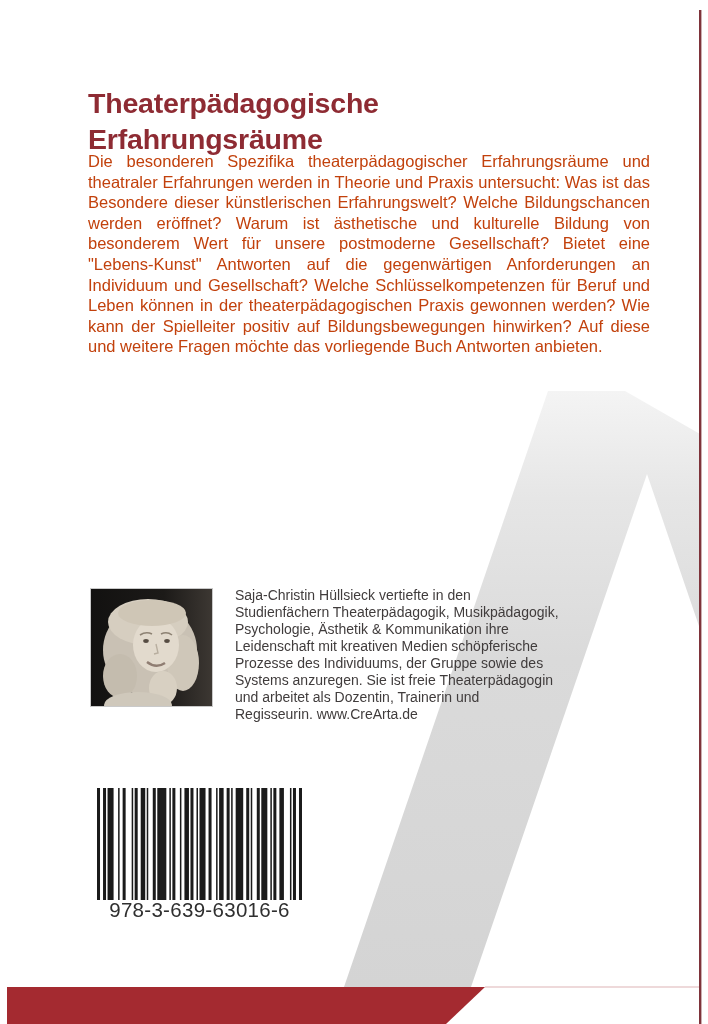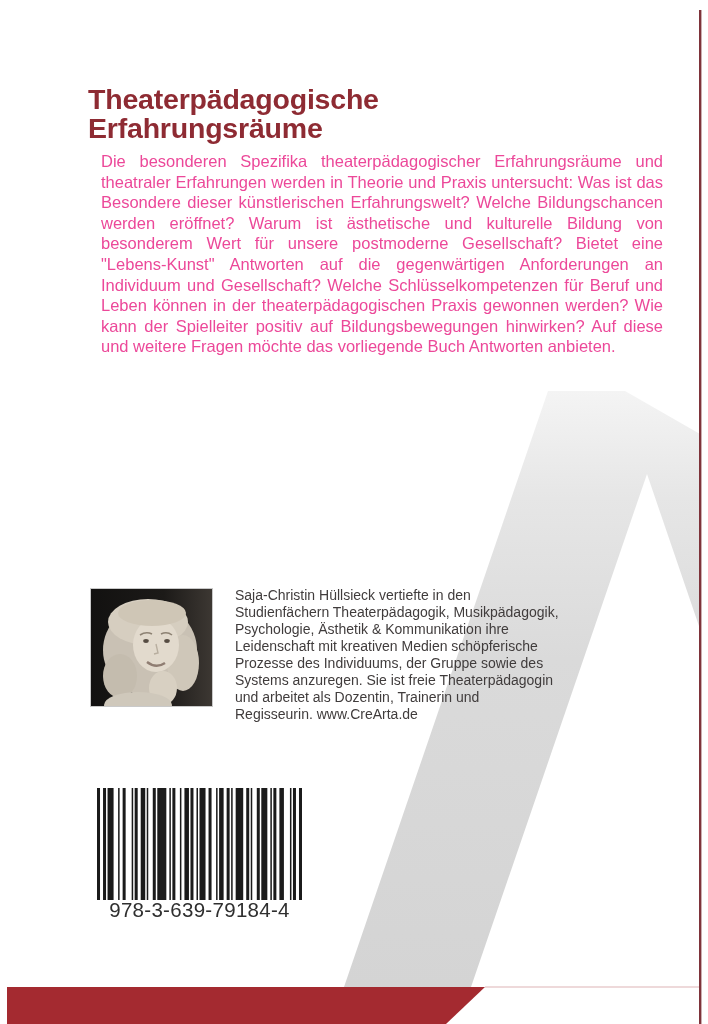--- a/index.html
+++ b/index.html
@@ -7,31 +7,31 @@
     position:relative;
     width:708px;height:1024px;
     background:#ffffff;
     overflow:hidden;
     font-family:"Liberation Sans", sans-serif;
   }
   .layer{position:absolute;left:0;top:0;}
   
   .book-title{
     position:absolute;left:88px;top:85px;width:480px;
-    font-size:28.5px;line-height:29px;font-weight:bold;
+    font-size:28.5px;line-height:36px;font-weight:bold;
     letter-spacing:-0.2px;
     color:#8e2b33;
     white-space:pre-line;
     z-index:2;
   }
   
   .description{
-    position:absolute;left:101px;top:151px;width:562px;
+    position:absolute;left:88px;top:151px;width:562px;
     font-size:16.5px;line-height:20.6px;
-    color:#ec4899;
+    color:#c2410c;
     text-align:justify;
     z-index:2;
   }
   
   .author-photo{
     position:absolute;left:90px;top:588px;width:123px;height:119px;
     z-index:2;
   }
   
   .author-bio{
@@ -155,15 +155,15 @@
         <rect x="159.78" y="0" width="3.01" height="112" fill="#1b1b1b"></rect>
         <rect x="164.30" y="0" width="6.03" height="112" fill="#1b1b1b"></rect>
         <rect x="173.35" y="0" width="1.51" height="112" fill="#1b1b1b"></rect>
         <rect x="176.36" y="0" width="3.01" height="112" fill="#1b1b1b"></rect>
         <rect x="182.39" y="0" width="4.52" height="112" fill="#1b1b1b"></rect>
         <rect x="192.94" y="0" width="1.51" height="112" fill="#1b1b1b"></rect>
         <rect x="195.96" y="0" width="3.01" height="112" fill="#1b1b1b"></rect>
         <rect x="201.99" y="0" width="3.01" height="112" fill="#1b1b1b"></rect>
       </svg>
   </div>
-  <div class="isbn-label">978-3-639-79184-4</div>
+  <div class="isbn-label">978-3-639-63016-6</div>
 
 </div>
 
 </body></html>

